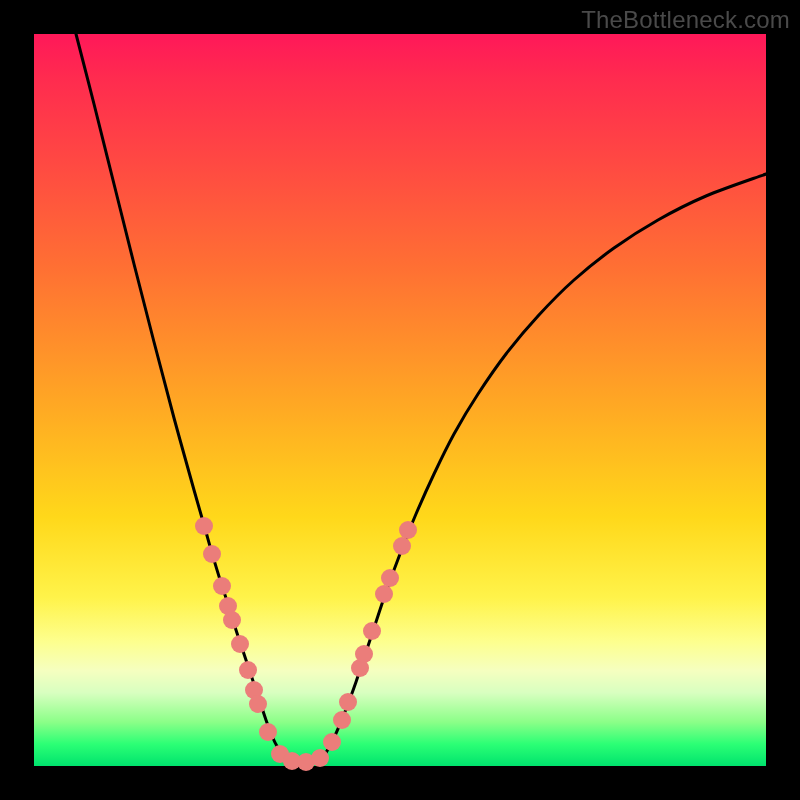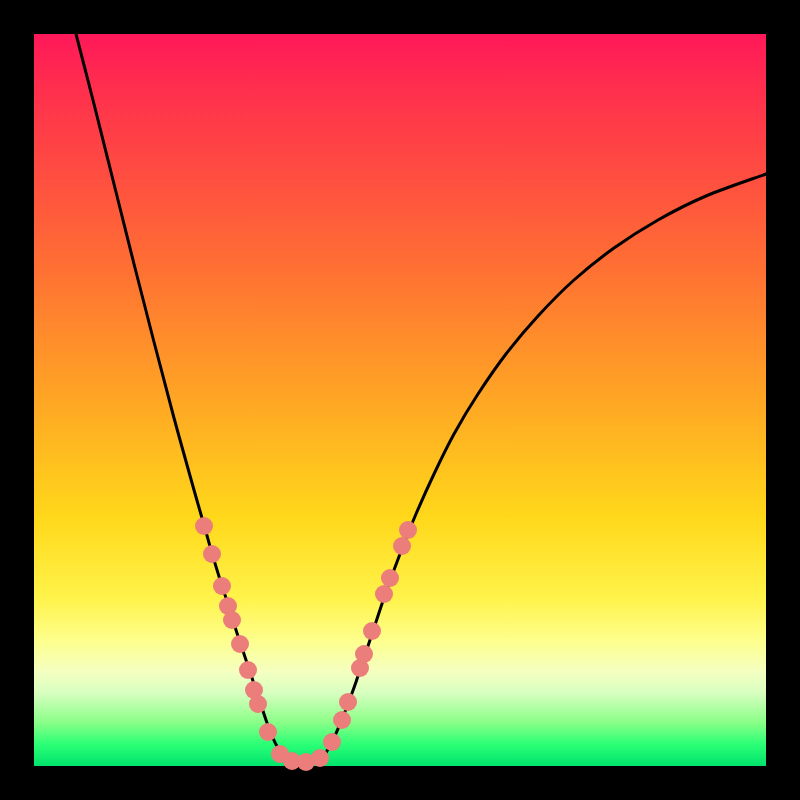--- a/index.html
+++ b/index.html
@@ -102,14 +102,15 @@
           <circle cx="338" cy="597" r="9" class="marker" fill="#eb7d7a"></circle>
           <circle cx="350" cy="560" r="9" class="marker" fill="#eb7d7a"></circle>
           <circle cx="356" cy="544" r="9" class="marker" fill="#eb7d7a"></circle>
           <circle cx="368" cy="512" r="9" class="marker" fill="#eb7d7a"></circle>
           <circle cx="374" cy="496" r="9" class="marker" fill="#eb7d7a"></circle>
         </g>
     </svg>
 
   </div>
 
+  <div class="watermark">TheBottleneck.com</div>
 
 </div>
 
 </body></html>

